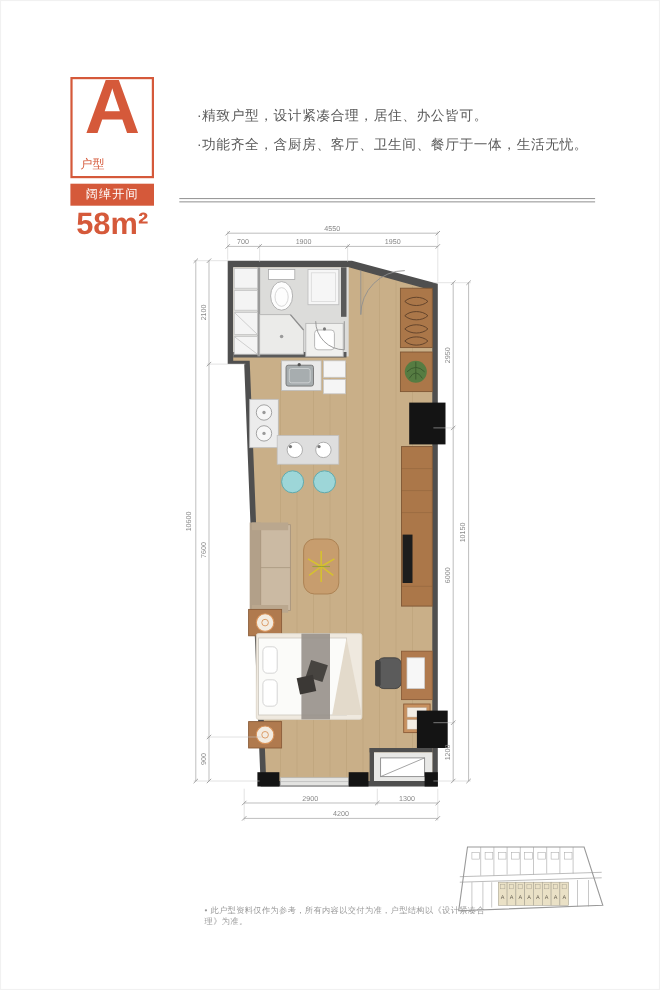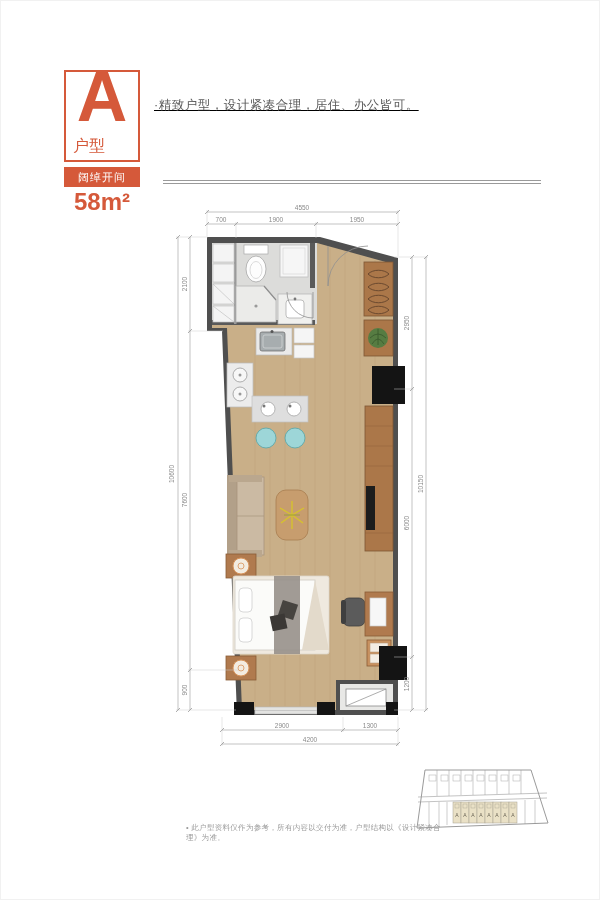--- a/index.html
+++ b/index.html
@@ -6,28 +6,28 @@
   body{
     width:600px;height:900px;position:relative;overflow:hidden;
     background:#ffffff;font-family:"Liberation Sans",sans-serif;
   }
   .frame{position:absolute;inset:0;border:1px solid #f1f1f1;pointer-events:none;}
   
   .unit-badge{position:absolute;left:64px;top:70px;width:76px;height:92px;
     border:2px solid #d5593a;box-sizing:border-box;}
   .unit-letter{position:absolute;left:0;right:0;top:-10px;text-align:center;
     font-size:70px;font-weight:700;color:#d5593a;line-height:1;}
-  .unit-type{position:absolute;left:7px;bottom:3px;font-size:16px;color:#d5593a;}
+  .unit-type{position:absolute;left:7px;bottom:3px;font-size:11px;color:#d5593a;}
   .area-bar{position:absolute;left:64px;top:167px;width:76px;height:20px;
     background:#d5593a;color:#fff;font-size:11px;line-height:20px;
     text-align:center;letter-spacing:1px;}
   .area-value{position:absolute;left:64px;top:188px;width:76px;text-align:center;
-    font-size:24px;font-weight:700;color:#d5593a;}
+    font-size:28px;font-weight:700;color:#d5593a;}
   
-  .features{position:absolute;left:154px;top:99px;width:390px;text-decoration:underline;}
+  .features{position:absolute;left:179px;top:99px;width:390px;}
   .feature-line{font-size:12.5px;color:#5a5a5a;line-height:13px;margin-bottom:13px;
     letter-spacing:0.5px;}
   .divider{position:absolute;left:163px;top:180px;width:378px;height:2px;
     border-top:1.5px solid #9a9a9a;border-bottom:1px solid #9a9a9a;}
   
   .plan-svg{position:absolute;left:160px;top:198px;}
   .key-plan-svg{position:absolute;left:413px;top:766px;}
   .footnote{position:absolute;left:186px;top:823px;width:260px;
     font-size:7.5px;color:#9a9a9a;letter-spacing:0.3px;}
   svg text{font-family:"Liberation Sans",sans-serif;}
@@ -45,20 +45,21 @@
 
 <div class="unit-badge">
   <div class="unit-letter">A</div>
   <div class="unit-type">户型</div>
 </div>
 <div class="area-bar">阔绰开间</div>
 <div class="area-value">58m²</div>
 
 <div class="features">
   <div class="feature-line">·精致户型，设计紧凑合理，居住、办公皆可。</div>
+  <div class="feature-line">·功能齐全，含厨房、客厅、卫生间、餐厅于一体，生活无忧。</div>
 </div>
 <div class="divider"></div>
 
 <svg class="plan-svg" width="300" height="600" viewBox="0 0 300 600">
 
   <g>
     <polygon points="47,39 160,39 238,60 238,517 77,517 62,133 47,133" fill="#4f4f4f"></polygon>
     <polygon points="52,45 157,45 233,66 233,512 82,512 67,130 52,130" fill="#c9af88"></polygon>
   </g>
 

